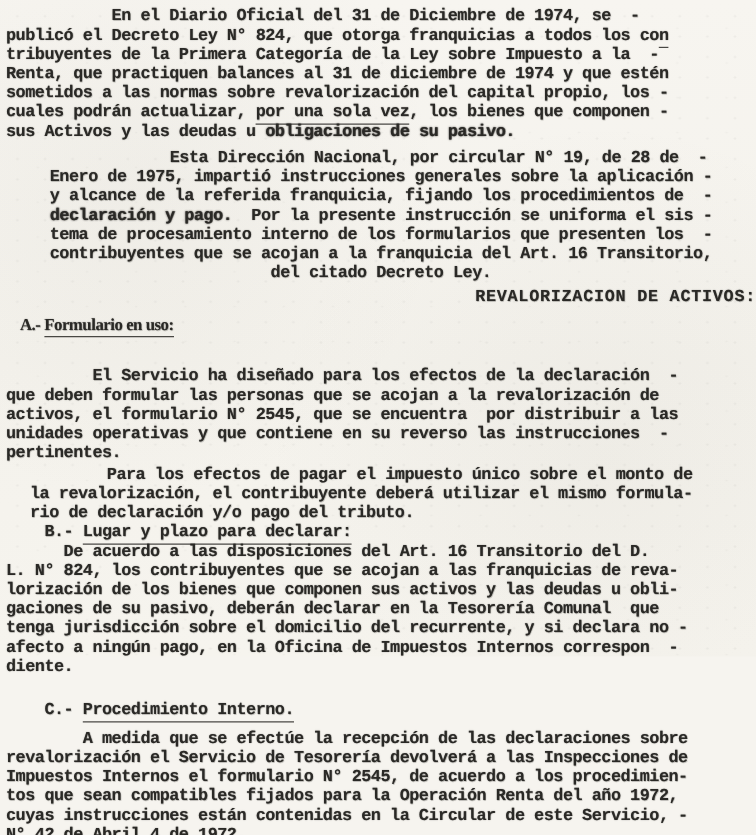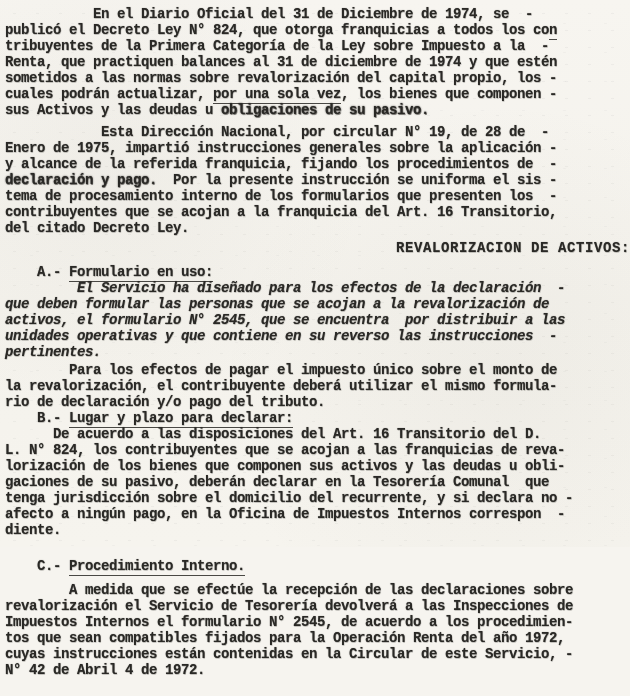--- a/index.html
+++ b/index.html
@@ -41,25 +41,25 @@
     font-weight: 700;
     color: #2a2926;
     text-shadow: 0 0 1px rgba(35,33,30,0.55), 0.5px 0.5px 0 rgba(35,33,30,0.18);
     filter: blur(0.22px);
     white-space: pre;
     letter-spacing: -0.4px;
   }
   .block { margin: 0; }
   
   .doc .block:nth-child(1)  { margin-top: 0; }
-  .doc .block:nth-child(2)  { margin-top: 6px; }
+  .doc .block:nth-child(2)  { margin-top: 6px; text-align: center; }
   .doc .block:nth-child(3)  { margin-top: 4px; }
-  .doc .block:nth-child(4)  { margin-top: 8px; }
-  .doc .block:nth-child(5)  { margin-top: 0; font-style: italic; }
-  .doc .block:nth-child(6)  { margin-top: 2px; }
+  .doc .block:nth-child(4)  { margin-top: 8px; font-family: Liberation Serif, serif; }
+  .doc .block:nth-child(5)  { margin-top: 26px; }
+  .doc .block:nth-child(6)  { margin-top: 2px; margin-left: 20px; }
   .doc .block:nth-child(7)  { }
   .doc .block:nth-child(8)  { margin-top: 0; }
   .doc .block:nth-child(9)  { margin-top: 20px; }
   .doc .block:nth-child(10) { margin-top: 8px; }
   .line { height: 16px; }
   .seg-u {
     border-bottom: 1.6px solid rgba(42,41,38,0.85);
     padding-bottom: 0.5px;
   }
   .seg-h {

